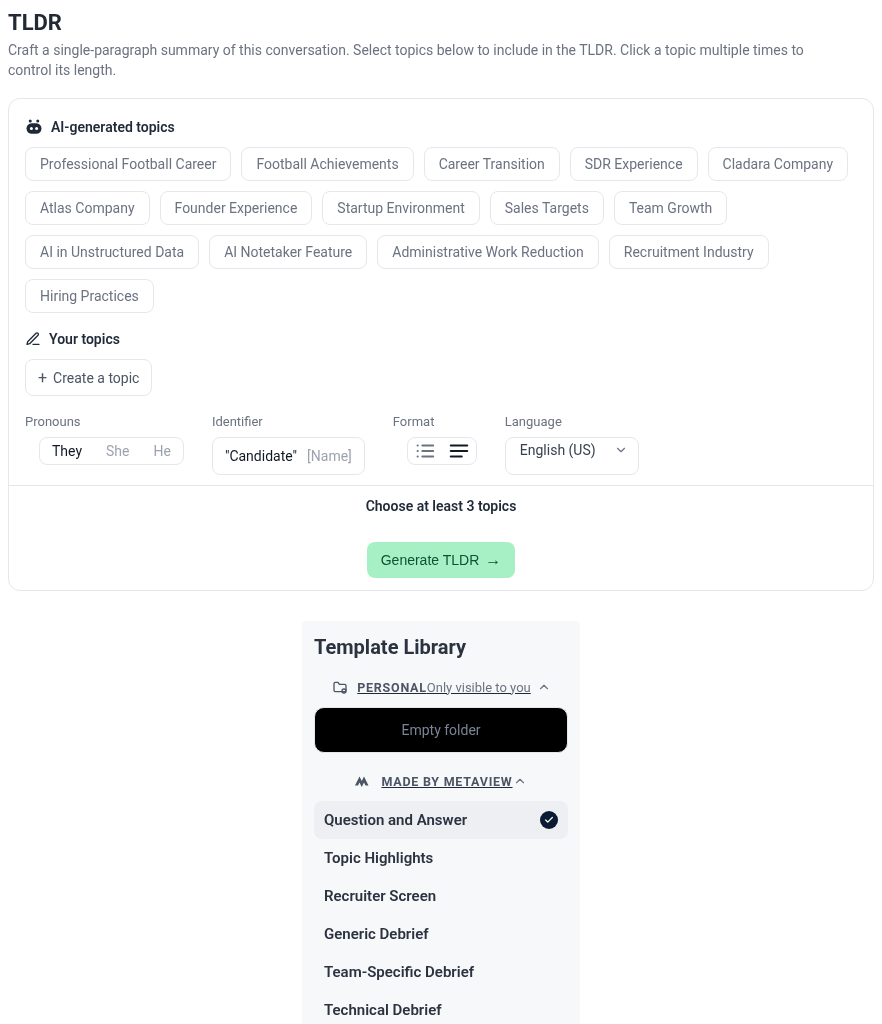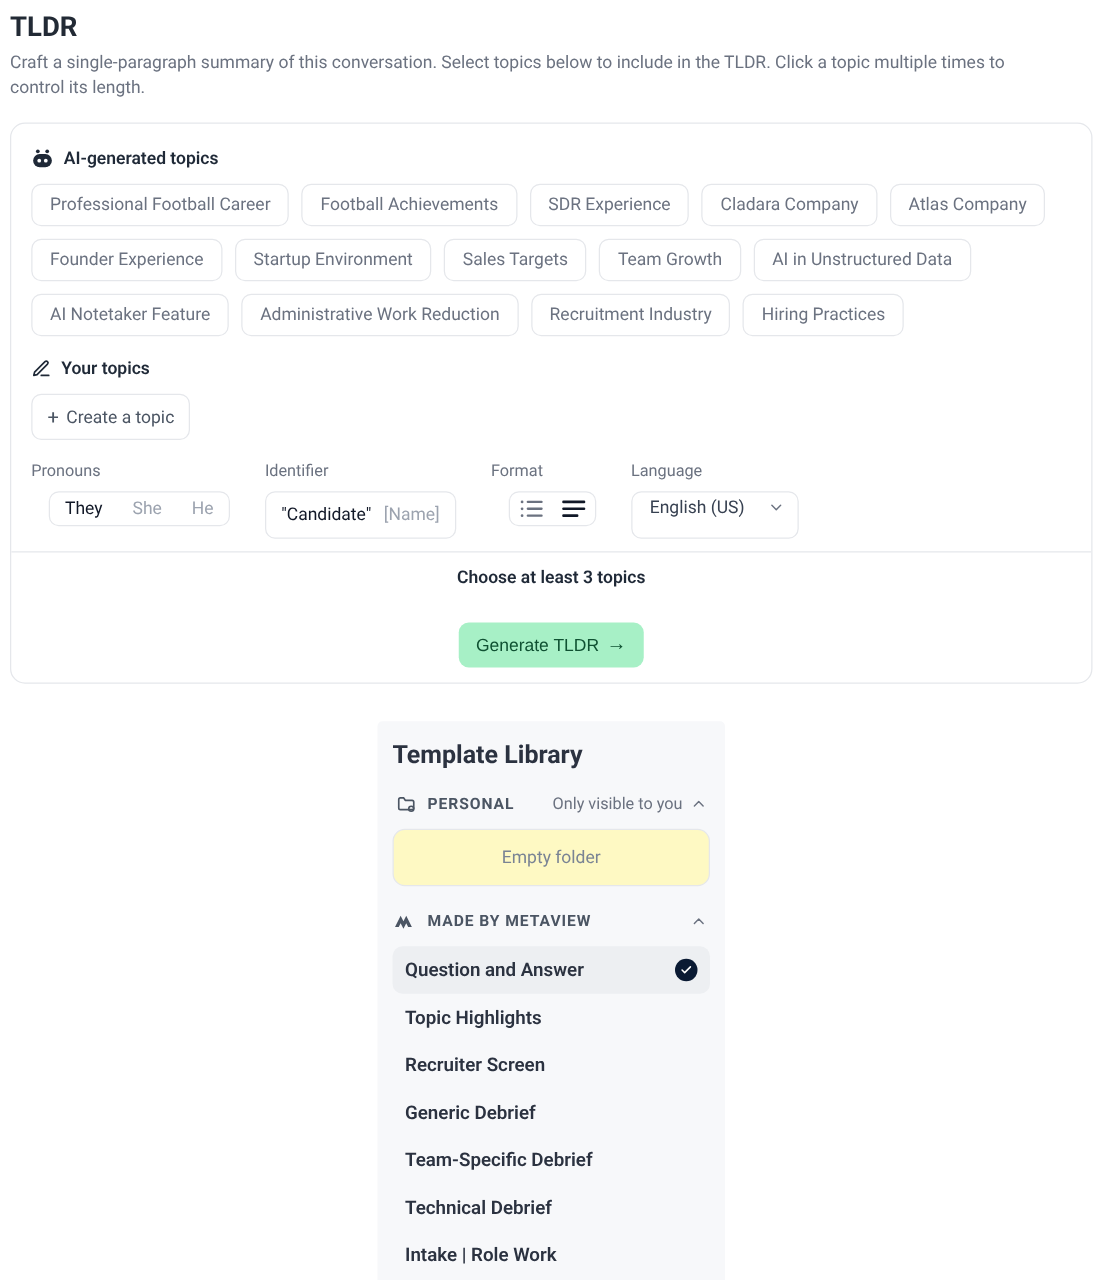--- a/index.html
+++ b/index.html
@@ -192,41 +192,42 @@
   }
   .lib-title {
     font-size: 20px;
     font-weight: 700;
     color: #2b3240;
     margin-bottom: 14px;
   }
   .lib-section-header {
     display: flex;
     align-items: center;
-    justify-content: space-between;
+    justify-content: center;
     padding: 6px 2px;
     margin-bottom: 6px;
+    text-decoration: underline;
   }
   .lib-section-left {
     display: flex; align-items: center; gap: 8px;
   }
   .lib-section-label {
     font-size: 12.5px;
     font-weight: 700;
     letter-spacing: 0.06em;
     color: #4b5563;
   }
   .lib-section-right {
     display: flex; align-items: center; gap: 6px;
     color: #6b7280;
     font-size: 13px;
   }
   .empty-folder {
     border: 1px solid #e5e7eb;
-    background: #fef9c3;
+    background: #000000;
     border-radius: 10px;
     padding: 14px 0;
     text-align: center;
     color: #7a8494;
     font-size: 14px;
     margin-bottom: 14px;
   }
   .template-list {
     display: flex;
     flex-direction: column;
@@ -275,20 +276,21 @@
           <circle cx="8.5" cy="12" r="2" fill="#fff"></circle>
             <circle cx="15.5" cy="12" r="2" fill="#fff"></circle>
         </svg>
       </span>
       <span>AI-generated topics</span>
     </div>
 
     <div class="chips" id="ai-topics-list">
         <div class="chip">Professional Football Career</div>
         <div class="chip">Football Achievements</div>
+        <div class="chip">Career Transition</div>
         <div class="chip">SDR Experience</div>
         <div class="chip">Cladara Company</div>
         <div class="chip">Atlas Company</div>
         <div class="chip">Founder Experience</div>
         <div class="chip">Startup Environment</div>
         <div class="chip">Sales Targets</div>
         <div class="chip">Team Growth</div>
         <div class="chip">AI in Unstructured Data</div>
         <div class="chip">AI Notetaker Feature</div>
         <div class="chip">Administrative Work Reduction</div>

